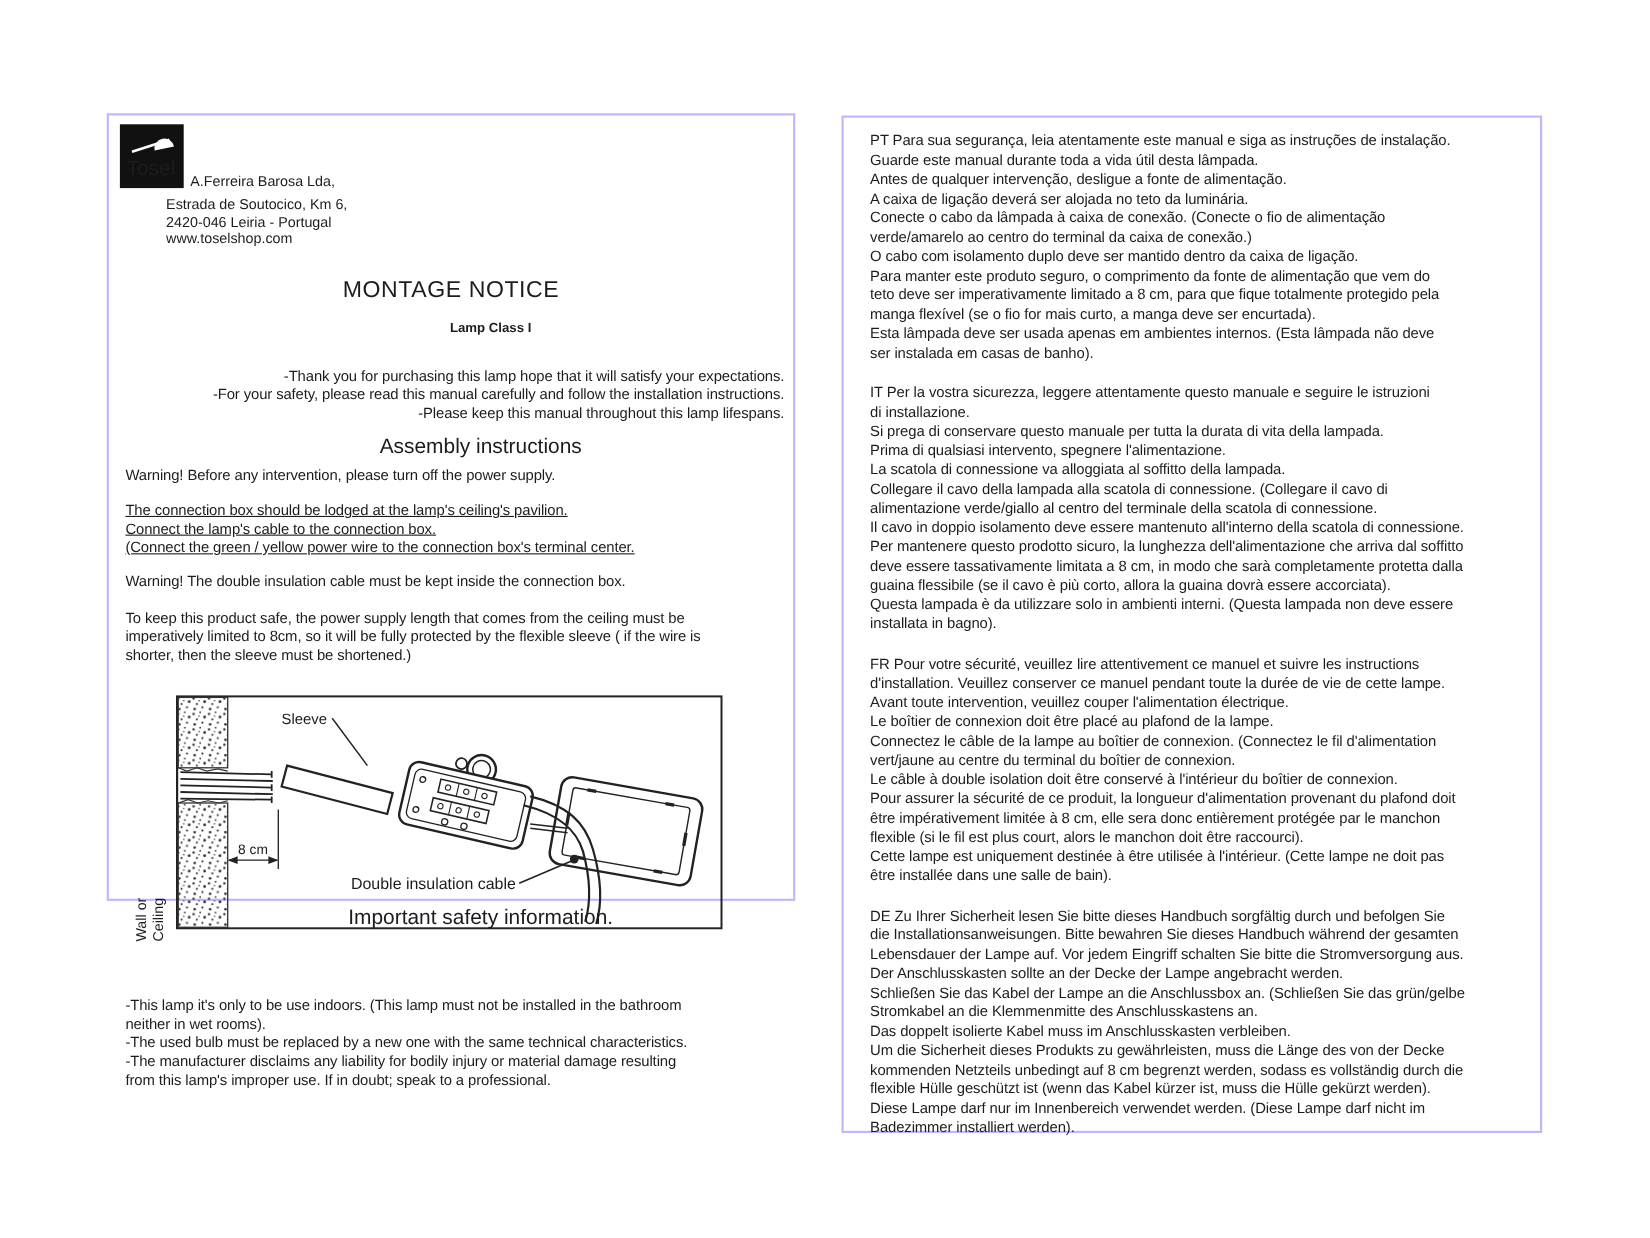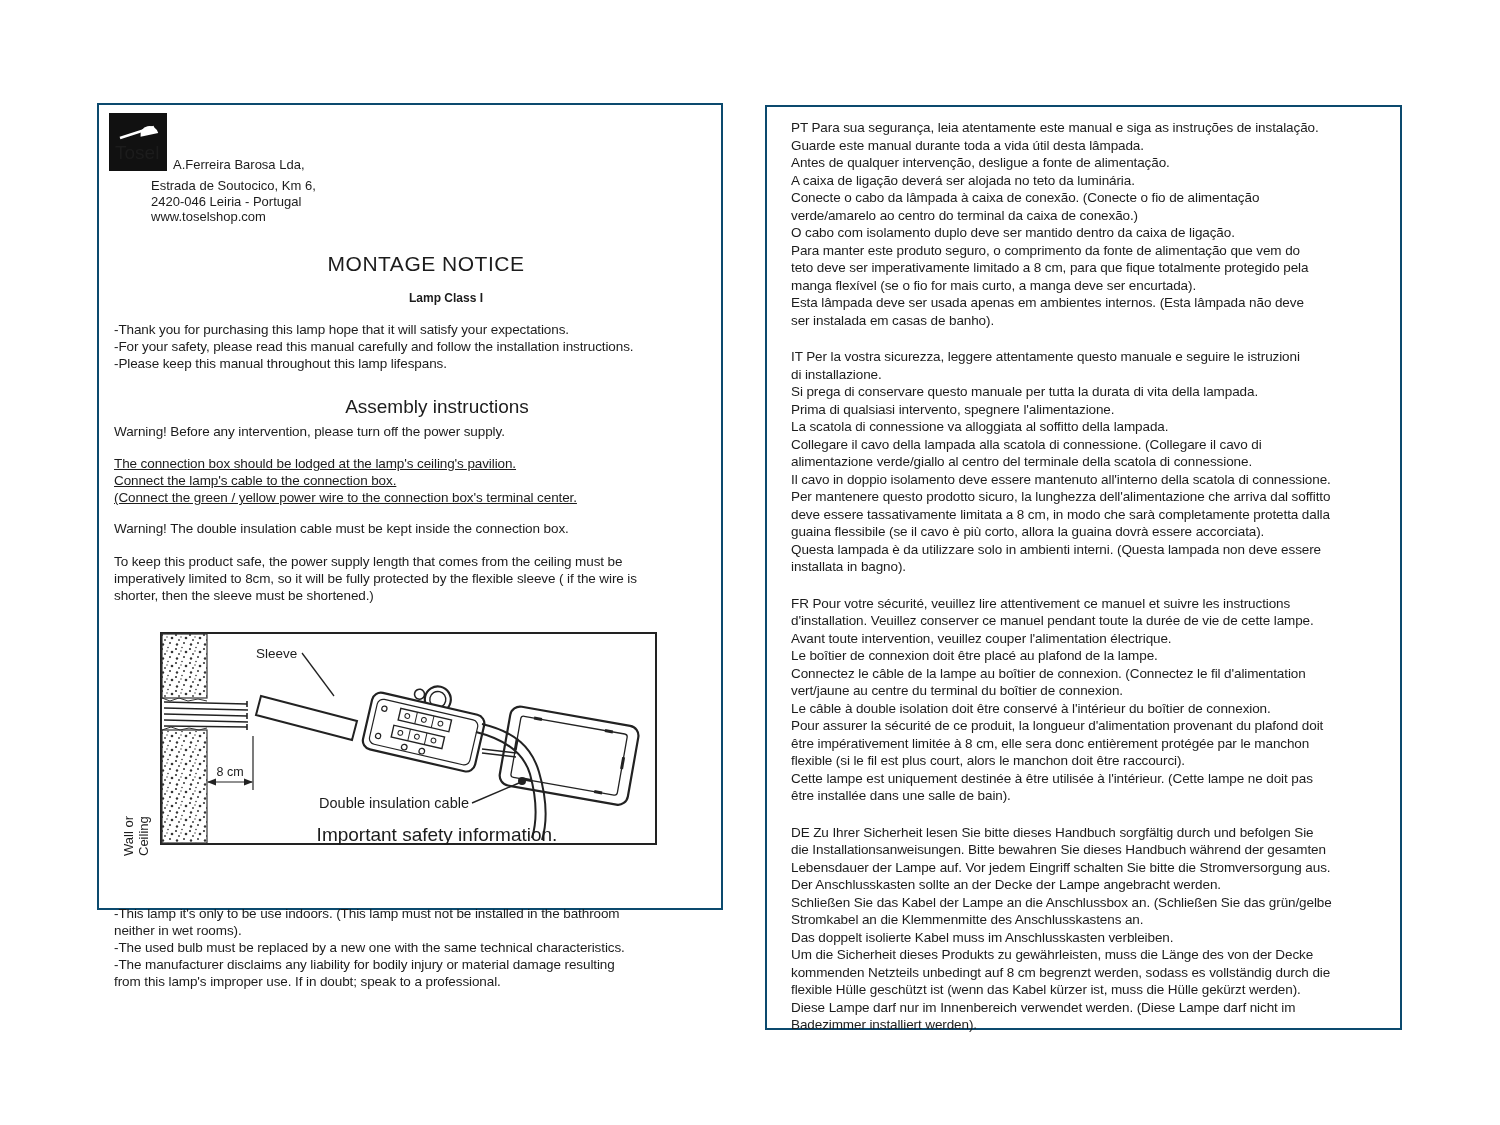--- a/index.html
+++ b/index.html
@@ -1,34 +1,34 @@
 <!DOCTYPE html>
 <html><head>
 <meta charset="utf-8">
 <style>
   html,body{margin:0;padding:0;background:#fff;}
   .canvas{position:relative;width:1500px;height:1125px;background:#ffffff;overflow:hidden;
           font-family:"Liberation Sans","DejaVu Sans",sans-serif;color:#1c1c1c;}
-  .page{position:absolute;border:2px solid #0c4a6e;background:#fff;box-sizing:border-box;}
-  .page-left{left:97px;top:103px;width:626px;height:807px;}
+  .page{position:absolute;border:2px solid #c4b5fd;background:#fff;box-sizing:border-box;}
+  .page-left{left:97px;top:103px;width:626px;height:716px;}
   .page-right{left:765px;top:105px;width:637px;height:925px;padding:12px 8px 0 24px;}
   .centered{left:0;width:100%;text-align:center;}
   .pre{white-space:pre-line;}
   .logo-square{position:absolute;left:10px;top:8px;width:58px;height:58px;background:#111;}
   .logo-square svg{position:absolute;left:0;top:0;}
   .company{position:absolute;left:74px;top:52px;font-size:13px;}
   .address{position:absolute;left:8px;top:73px;font-size:13px;line-height:15.5px;margin-left:44px;}
-  .doc-title{position:absolute;top:147px;font-size:21px;letter-spacing:0.5px;padding-left:16px;}
+  .doc-title{position:absolute;top:147px;font-size:21px;letter-spacing:0.5px;}
   .doc-subtitle{position:absolute;top:186px;font-size:12px;font-weight:bold;margin-left:36px;}
   .para{position:absolute;left:15px;right:8px;font-size:13.5px;line-height:17px;letter-spacing:-0.1px;}
   .bold{font-weight:normal;}
   .section-heading{position:absolute;font-size:19px;padding-left:27px;}
   .h-assembly{top:291px;}
   .h-safety{top:719px;}
-  .intro{top:216px;}
+  .intro{top:228px;text-align:right;}
   .p-warn1{top:318px;}
   .p-assembly1{top:350px;text-decoration:underline;}
   .p-warn2{top:415px;}
   .p-assembly2{top:448px;}
   .p-safety{top:800px;}
   .diagram{position:absolute;left:61px;top:527px;}
   .wall-label{position:absolute;left:-4px;top:695px;width:82px;font-size:13px;line-height:15px;
               transform:rotate(-90deg);white-space:pre-line;}
   .lang-section{font-size:13.5px;line-height:17.5px;letter-spacing:-0.1px;white-space:pre-line;
                 margin-bottom:19px;}

